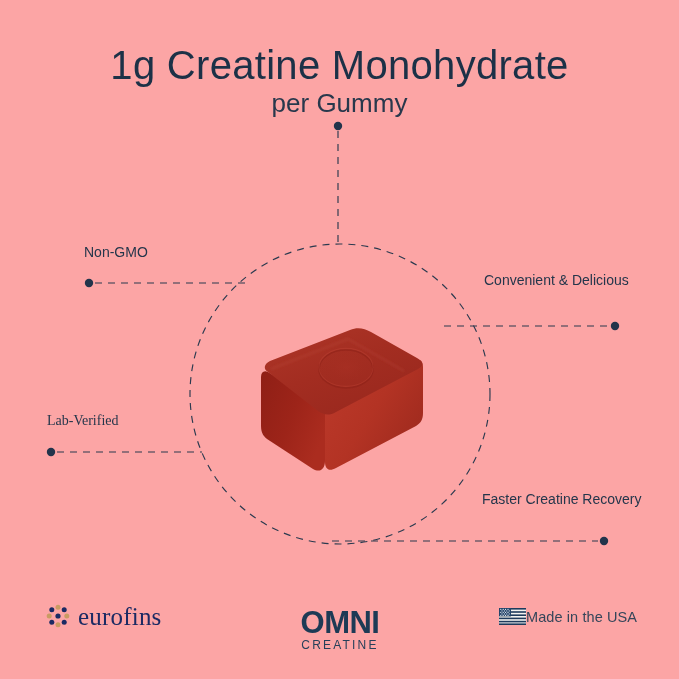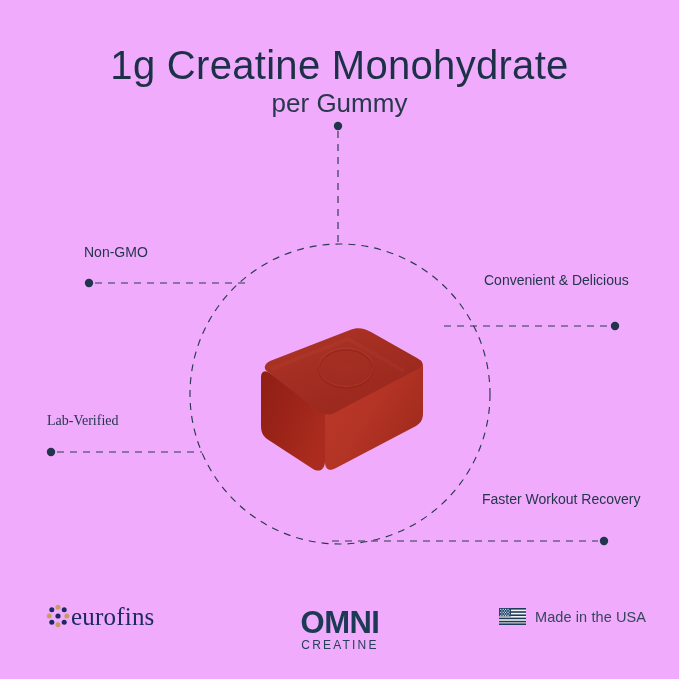--- a/index.html
+++ b/index.html
@@ -12,21 +12,21 @@
     background: #f2f2f0;
     font-family: "Liberation Sans", sans-serif;
     overflow: hidden;
     position: relative;
   }
   #stage {
     position: absolute;
     inset: 0;
     width: 679px;
     height: 679px;
-    background: #f0abfc;
+    background: #fca5a5;
   }
 
   
   #headline {
     position: absolute;
     top: 42px;
     left: 0;
     width: 679px;
     text-align: center;
     color: #1d3049;
@@ -89,20 +89,21 @@
     top: 596px;
     width: 679px;
     height: 60px;
   }
   #eurofins {
     position: absolute;
     left: 45px;
     top: 7px;
     display: flex;
     align-items: center;
+    gap: 7px;
   }
   #eurofins .wordmark {
     font-family: "Liberation Serif", serif;
     font-size: 25px;
     color: #1b2a63;
     letter-spacing: 0.2px;
     line-height: 25px;
   }
   #omni {
     position: absolute;
@@ -124,21 +125,20 @@
     letter-spacing: 2.2px;
     color: #27405a;
     margin-top: -1px;
   }
   #usa {
     position: absolute;
     left: 499px;
     top: 12px;
     display: flex;
     align-items: center;
-    gap: 9px;
   }
   #usa .usa-text {
     font-size: 14.5px;
     color: #35465a;
     letter-spacing: 0.1px;
   }
 </style>
 </head>
 <body>
 
@@ -168,21 +168,21 @@
     <line x1="332" y1="541" x2="598" y2="541" stroke="#2a3a4f" stroke-width="1.15" stroke-dasharray="7 6"></line>
     <circle cx="604" cy="541" r="4.2" fill="#22344b"></circle>
   </svg>
 
   <div class="callout" id="label-nongmo">Non-GMO</div>
 
   <div class="callout two-line" id="label-convenient">Convenient &amp; Delicious</div>
 
   <div class="callout" id="label-lab">Lab-Verified</div>
 
-  <div class="callout two-line" id="label-faster">Faster Workout Recovery</div>
+  <div class="callout two-line" id="label-faster">Faster Creatine Recovery</div>
 
   <svg id="gummy" viewBox="0 0 175 155" xmlns="http://www.w3.org/2000/svg">
     <defs>
       <linearGradient id="gTop" x1="0.15" y1="0" x2="0.85" y2="1">
         <stop offset="0%" stop-color="#ad3527"></stop>
         <stop offset="45%" stop-color="#a32d21"></stop>
         <stop offset="100%" stop-color="#98271d"></stop>
       </linearGradient>
       <linearGradient id="gLeft" x1="0" y1="0" x2="1" y2="0.6">
         <stop offset="0%" stop-color="#8f1f16"></stop>

